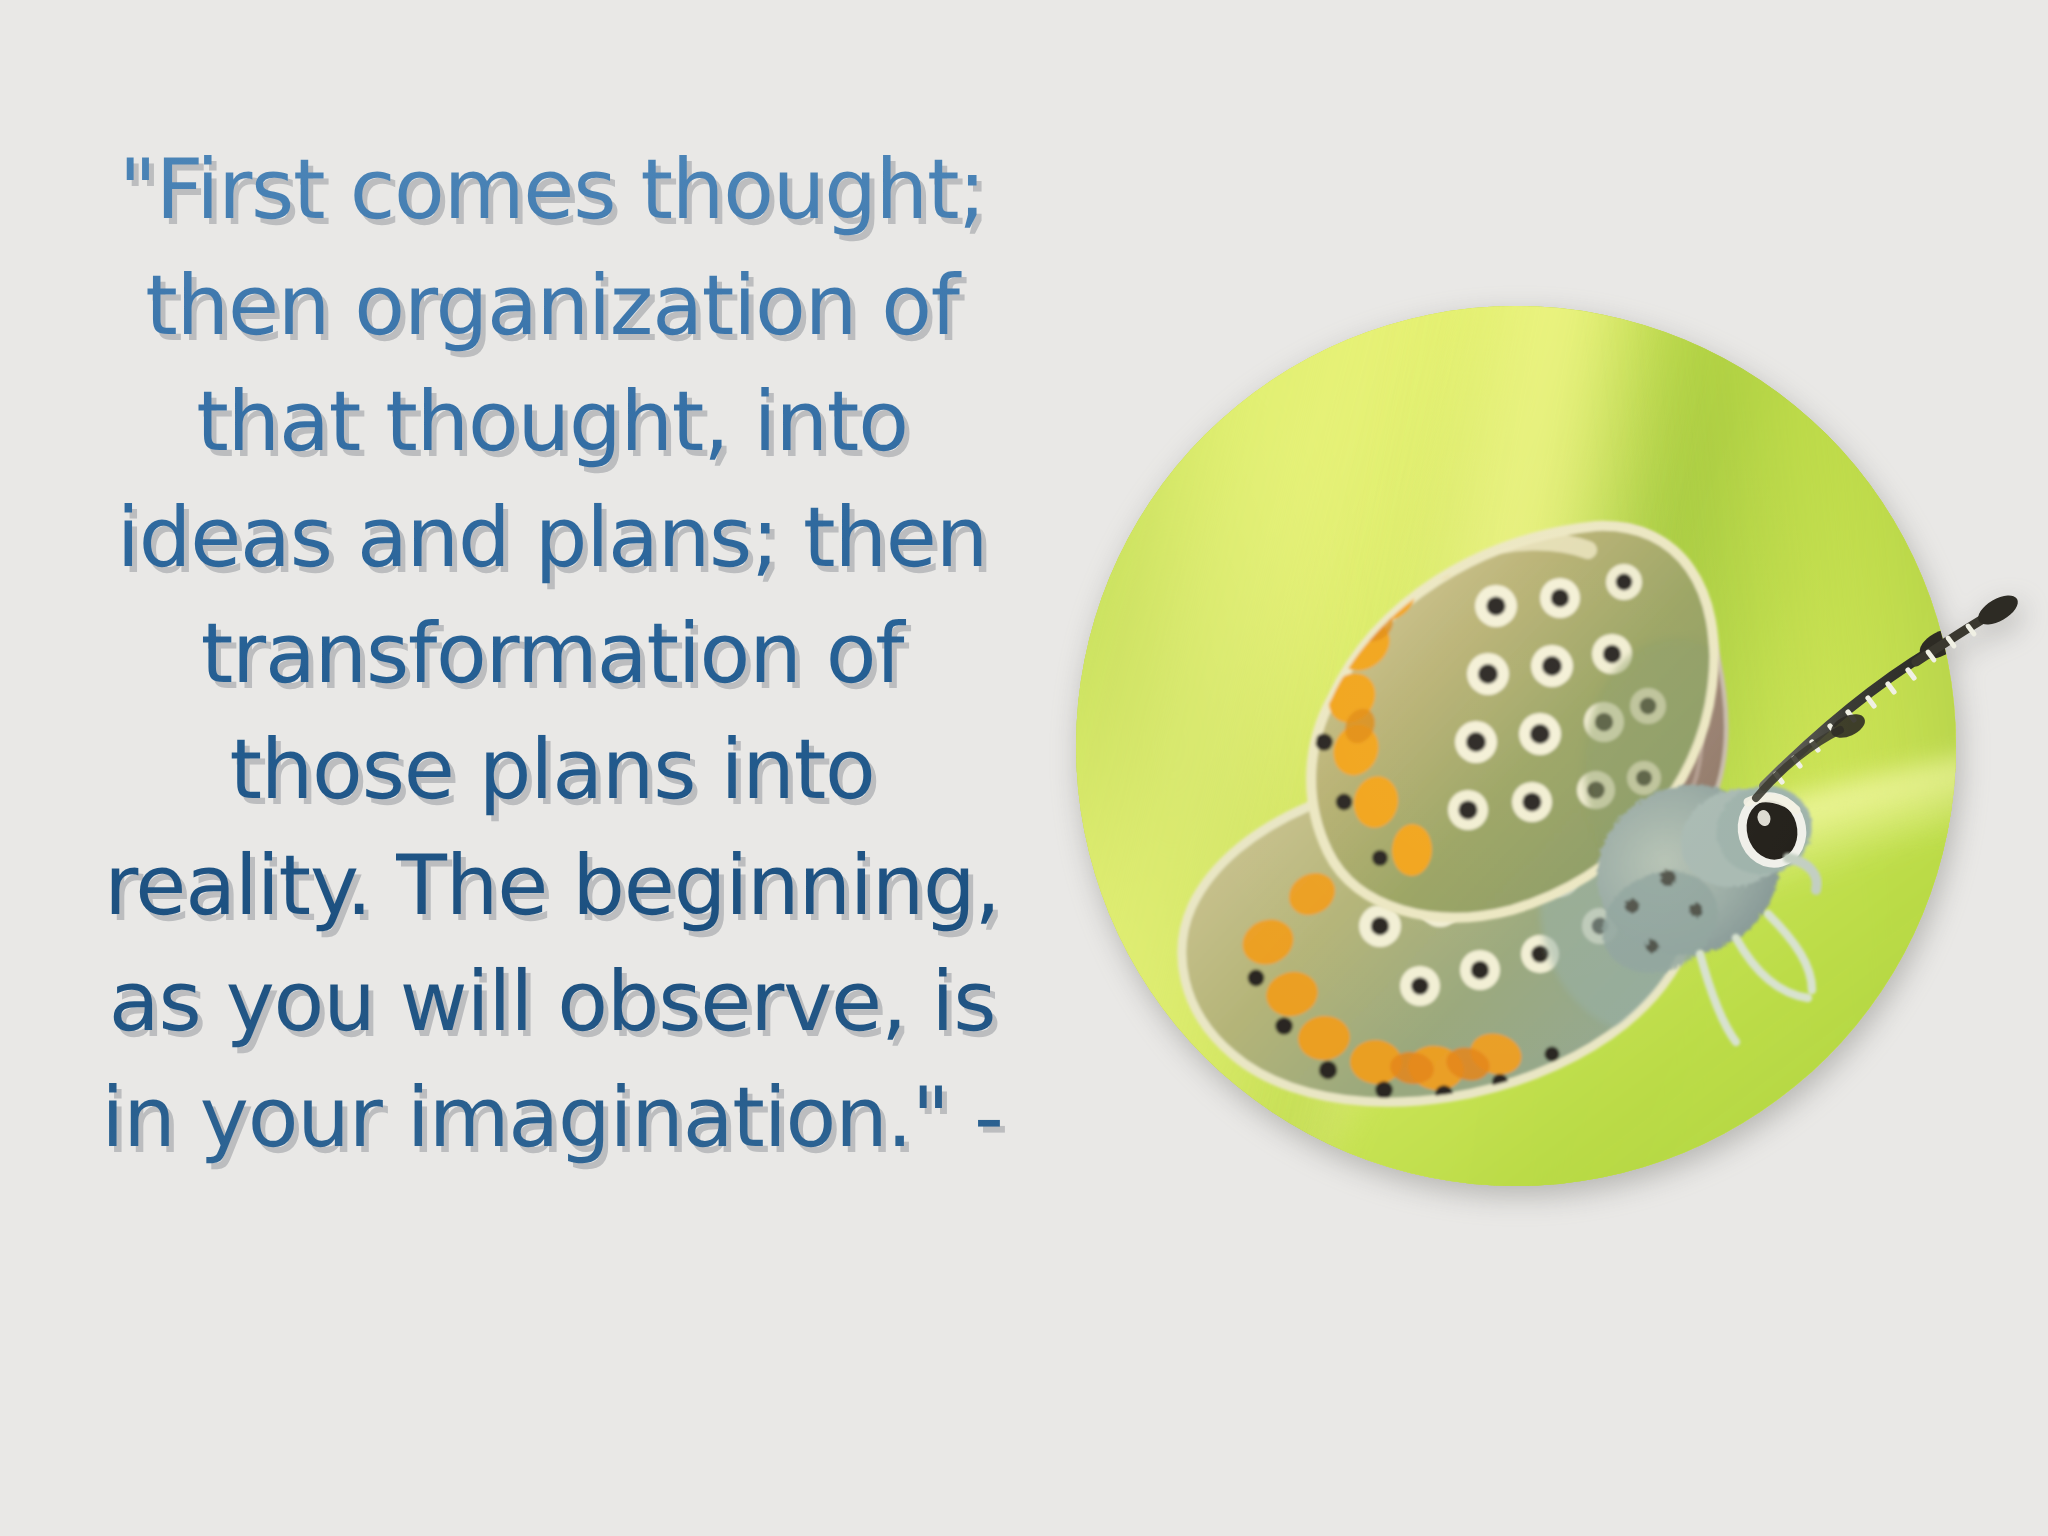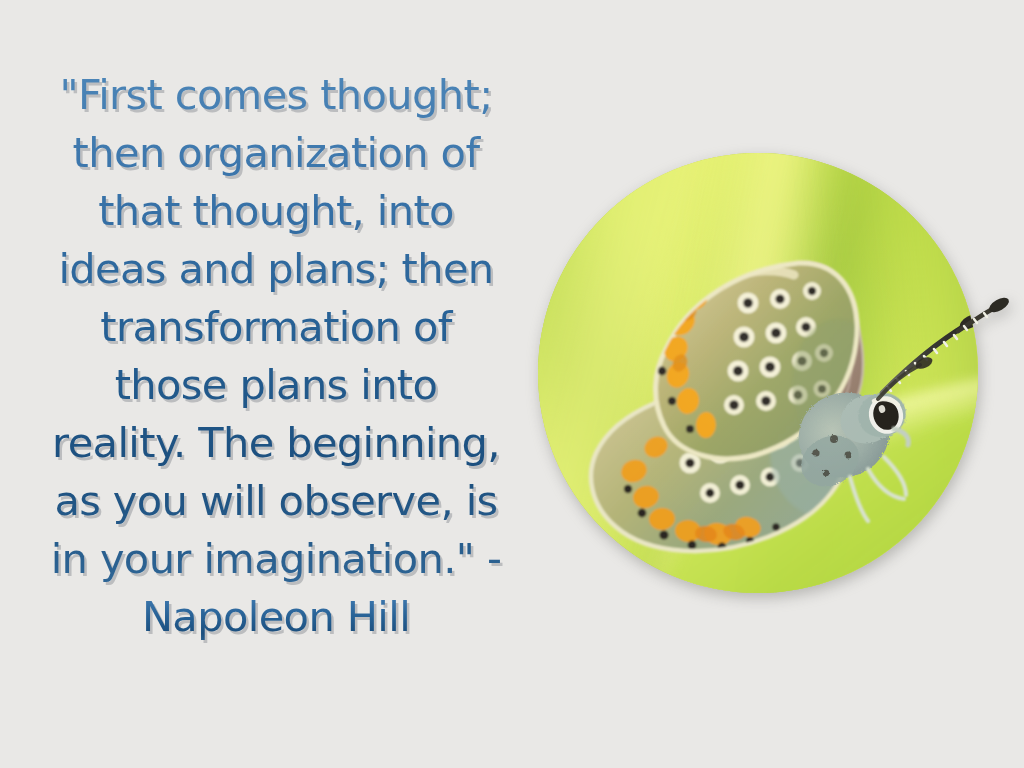--- a/index.html
+++ b/index.html
@@ -206,24 +206,20 @@
 in your imagination." -</div>
     <div id="quote-text">"First comes thought;
 then organization of
 that thought, into
 ideas and plans; then
 transformation of
 those plans into
 reality. The beginning,
 as you will observe, is
 in your imagination." -</div>
-    <div style="position:relative;">
-      <div id="attr-shadow" aria-hidden="true">Napoleon Hill</div>
-      <div id="attribution">Napoleon Hill</div>
-    </div>
   </div>
 
   <div id="photo-wrap">
     <div id="photo-clip">
 
       <div class="leaf-bg"></div>
       <div class="bg-dark-left"></div>
       <div class="leaf-streak-a"></div>
       <div class="leaf-streak-b"></div>
       <div class="leaf-streak-c"></div>

